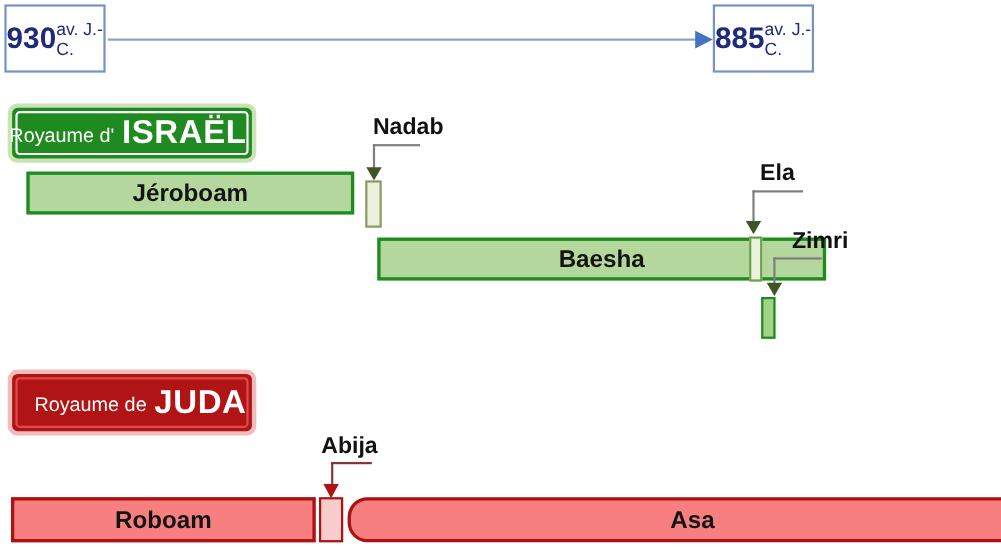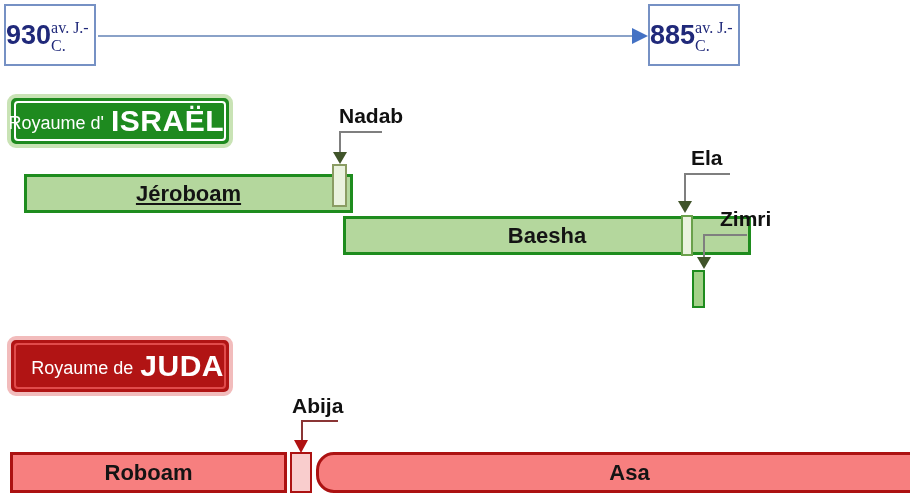--- a/index.html
+++ b/index.html
@@ -33,21 +33,21 @@
     font-family:"Liberation Sans",sans-serif;
   }
   
   .year-box{
     position:absolute;width:92px;height:62px;background:#fff;
     border:2px solid var(--blue-border);box-sizing:border-box;
     display:flex;flex-direction:row;align-items:center;justify-content:center;
     color:var(--navy-text);
   }
   .year-num{font-size:27px;font-weight:bold;line-height:1.05;}
-  .year-era{font-size:16px;line-height:1.1;margin-top:3px;font-family:Liberation Serif, serif;}
+  .year-era{font-size:16px;line-height:1.1;margin-top:3px;}
   
   .tl-line{position:absolute;height:2px;background:var(--arrow-line);}
   .tri-right{
     position:absolute;width:0;height:0;
     border-top:8px solid transparent;border-bottom:8px solid transparent;
     border-left:16px solid var(--arrow-head);
   }
   
   .sign{position:absolute;box-sizing:border-box;border-radius:9px;}
   .sign-israel{background:var(--israel-green);border:4px solid var(--israel-outer);}
@@ -101,21 +101,21 @@
     <div class="year-era">av. J.-C.</div>
   </div>
 
   <div class="sign sign-israel" style="left:7px;top:94px;width:226px;height:54px;">
     <div class="sign-inner">
       <span class="sign-prefix">Royaume d'</span>
       <span class="sign-name">ISRAËL</span>
     </div>
   </div>
 
-  <div class="bar bar-green" style="left:24px;top:174px;width:329px;height:39px;text-decoration:underline;">
+  <div class="bar bar-green" style="left:24px;top:156px;width:298px;height:39px;">
     <span>Jéroboam</span>
   </div>
 
   <div class="seg seg-nadab" style="left:332px;top:164px;width:15px;height:43px;"></div>
   <div class="king-label" style="left:339px;top:104px;">Nadab</div>
   <div class="conn" style="left:339px;top:131px;width:43px;height:2px;"></div>
   <div class="conn" style="left:339px;top:131px;width:2px;height:24px;"></div>
   <div class="tri-down" style="left:333px;top:152px;"></div>
 
   <div class="bar bar-green" style="left:343px;top:216px;width:408px;height:39px;">

